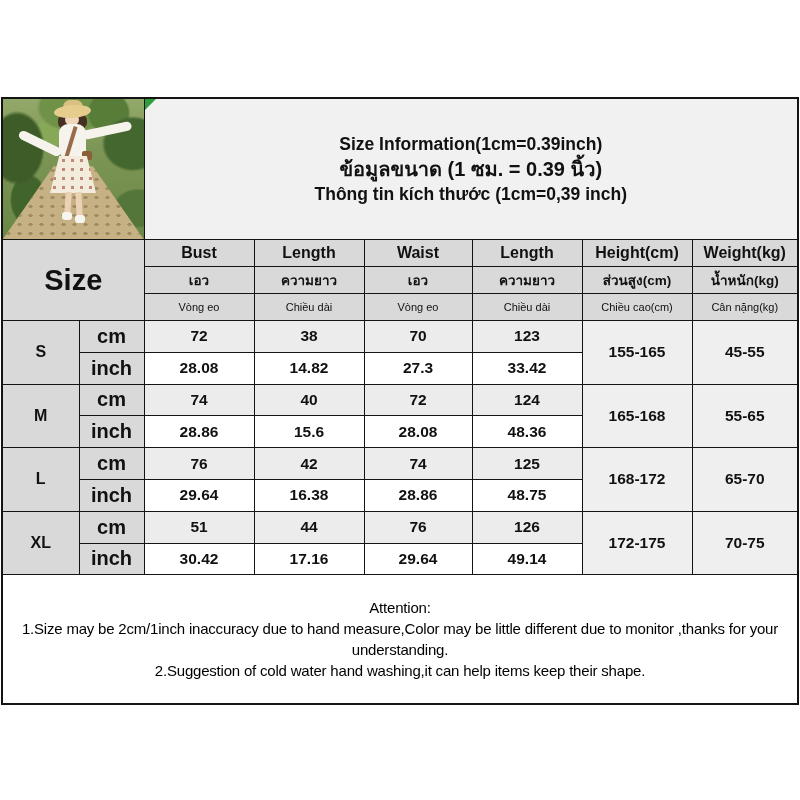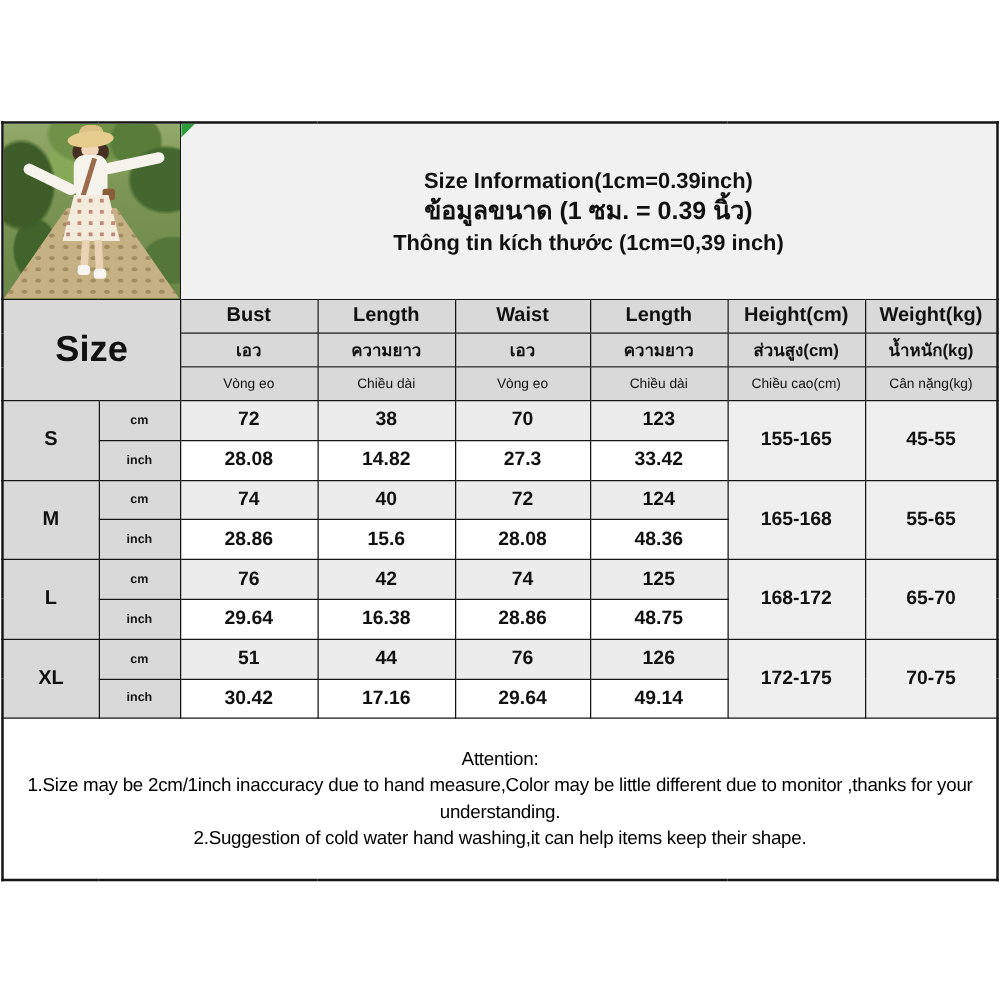--- a/index.html
+++ b/index.html
@@ -37,21 +37,21 @@
   .title-line2 { font-weight:bold; font-size:20px;   line-height:25px; }
   .title-line3 { font-weight:bold; font-size:17.5px; line-height:25px; }
   .corner-flag { position:absolute; top:0; left:0; width:0; height:0;
                  border-top:11px solid #2e9e3c; border-right:11px solid transparent; }
 
   .size-big   { font-weight:bold; font-size:29px; }
   .hdr        { font-weight:bold; font-size:16px; }
   .hdr-th     { font-weight:bold; font-size:13.5px;margin-top:32px; }
   .hdr-vi     { font-weight:normal; font-size:11px; }
   .grp        { font-weight:bold; font-size:16px; }
-  .unit       { font-weight:bold; font-size:10px; }
+  .unit       { font-weight:bold; font-size:20px; }
   .val        { font-weight:bold; font-size:15.5px; color:#1c1c1c; }
 
   .note-cell  { text-align:left; vertical-align:top; padding:2px 0; background:#fff; }
   .note-cell div { font-size:15px; line-height:21px; letter-spacing:-0.2px; color:#000; }
 
   
   .photo-cell { padding:0; background:#6a8746; }
   .photo { position:relative; width:100%; height:140px; overflow:hidden; }
   .photo-bg { position:absolute; inset:0;
     background-image:

